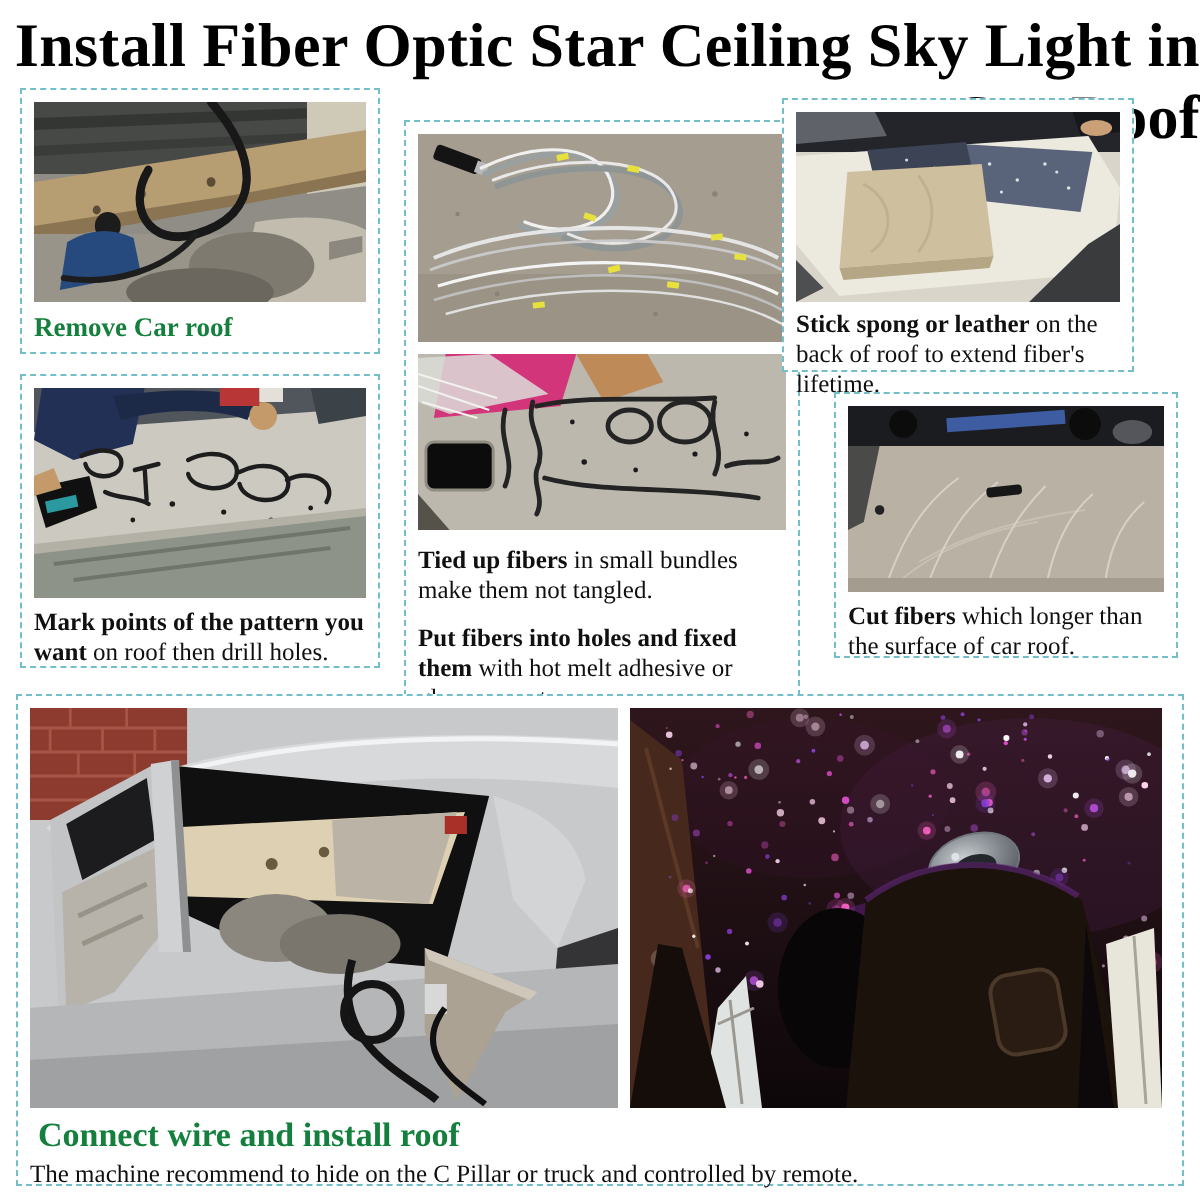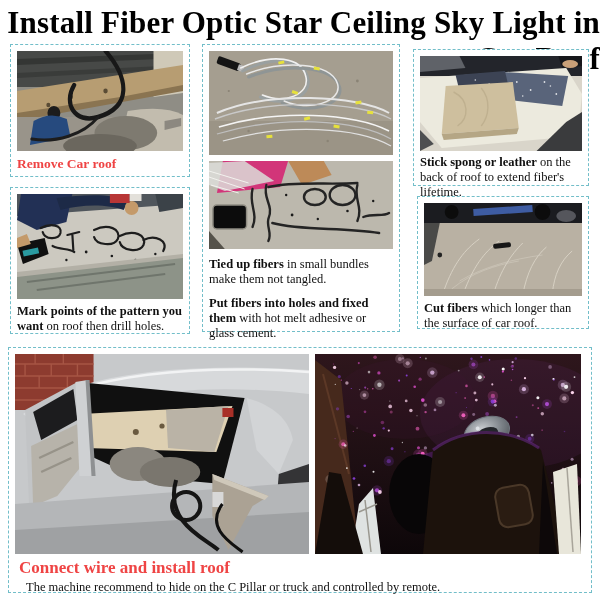--- a/index.html
+++ b/index.html
@@ -11,21 +11,21 @@
     margin:0; padding-top:5px; text-align:right;
     font-size:31px; font-weight:bold; color:#000000; letter-spacing:0.2px;
   }
   .panel {
     position:absolute; box-sizing:border-box; background:#ffffff;
     border:1px dashed #72bec9; padding:6px;
   }
   .photo { display:block; width:100%; }
   .cap { margin:0; font-size:12.5px; line-height:1.2; color:#101010; }
   .cap b { font-weight:bold; }
-  .cap-head { font-size:13.5px; font-weight:normal; margin:0; color:#ef4444; }
+  .cap-head { font-size:13.5px; font-weight:normal; margin:0; color:#15803d; }
   .mt4 { margin-top:4px; } .mt5 { margin-top:5px; } .mt6 { margin-top:6px; }
   .mt8 { margin-top:8px; } .mt9 { margin-top:9px; }
   .photo-row { display:flex; gap:6px; }
 </style>
 </head>
 <body>
 
 <div class="page">
 
   <h1 class="title">Install Fiber Optic Star Ceiling Sky Light in Car Roof</h1>
@@ -50,21 +50,21 @@
       <circle cx="40" cy="62" r="7" fill="#1c1c1c"></circle>
       <path d="M18,70 q18,-10 36,-2 l4,18 -44,8 Z" fill="#264a7e"></path>
       <path d="M96,0 C122,28 124,56 88,66 C62,73 50,52 62,34" stroke="#181818" stroke-width="4.5" fill="none" stroke-linecap="round"></path>
       <path d="M88,66 C72,84 42,92 16,88" stroke="#1d1d1d" stroke-width="3" fill="none" stroke-linecap="round"></path>
     </svg>
     <p class="cap-head mt5">
       <b>Remove Car roof</b>
     </p>
   </section>
 
-  <section class="panel" style="left:202px; top:44px; width:198px; height:288px;">
+  <section class="panel" style="left:202px; top:60px; width:198px; height:288px;">
     <svg class="photo" style="height:104px;" viewBox="0 0 186 104" preserveAspectRatio="none">
       <rect width="186" height="104" fill="#a59e90"></rect>
       <rect x="0" y="70" width="186" height="34" fill="#9b9486"></rect>
       <circle cx="40" cy="80" r="1.2" fill="#8a8375"></circle>
         <circle cx="150" cy="30" r="1.4" fill="#8a8375"></circle>
       <circle cx="120" cy="90" r="1.2" fill="#8a8375"></circle>
         <circle cx="20" cy="40" r="1.1" fill="#8a8375"></circle>
       <g transform="rotate(20 18 12)">
           <rect x="8" y="8" width="24" height="8" rx="2" fill="#141414"></rect>
           <rect x="30" y="9" width="6" height="6" fill="#b9b9b9"></rect>
@@ -112,21 +112,21 @@
         <circle cx="166" cy="40" r="1.2"></circle>
           <circle cx="78" cy="34" r="1.2"></circle>
       </g>
       <rect x="4" y="44" width="34" height="24" rx="4" fill="#0c0c0c" stroke="#8f8c82" stroke-width="1.5"></rect>
       <path d="M0,70 l16,18 h-16 Z" fill="#55524a"></path>
     </svg>
     <p class="cap mt8"><b>Tied up fibers</b><span> in small bundles make them not tangled.</span></p>
     <p class="cap mt9"><b>Put fibers into holes and fixed them</b><span> with hot melt adhesive or glass cement.</span></p>
   </section>
 
-  <section class="panel" style="left:413px; top:49px; width:176px; height:137px;">
+  <section class="panel" style="left:391px; top:49px; width:176px; height:137px;">
     <svg class="photo" style="height:95px;" viewBox="0 0 164 95" preserveAspectRatio="none">
       <rect width="164" height="95" fill="#d9d5ca"></rect>
       <rect width="164" height="20" fill="#23252b"></rect>
       <path d="M0,0 h40 l6,12 -46,4 Z" fill="#5f6268"></path>
       <path d="M140,0 h24 v10 l-20,2 Z" fill="#16171b"></path>
       <ellipse cx="152" cy="8" rx="8" ry="4" fill="#c9a078"></ellipse>
       <path d="M0,22 L148,12 L164,38 L160,80 L22,92 L0,66 Z" fill="#eceade"></path>
       <path d="M84,16 L150,20 L144,50 L90,44 Z" fill="#59647a"></path>
       <path d="M36,19 L86,15 L90,32 L40,35 Z" fill="#3c4354"></path>
       <g fill="#ffffff" opacity="0.8">
@@ -475,16 +475,16 @@
         <ellipse cx="104" cy="140" rx="30" ry="40" fill="#080607"></ellipse>
         <path d="M118,96 C150,70 196,72 226,96 L252,200 L108,200 Z" fill="#1c120c"></path>
         <rect x="182" y="132" width="34" height="40" rx="9" transform="rotate(-10 199 152)" fill="#2a1c12" stroke="#4a3828" stroke-width="2"></rect>
         <path d="M118,96 C150,72 194,74 224,94" stroke="#6a2a8a" stroke-width="3" fill="none" opacity="0.55"></path>
         <path d="M238,118 L262,110 L266,200 L244,200 Z" fill="#e8e6da"></path>
         <path d="M252,114 L258,198" stroke="#a8a49a" stroke-width="1.5" fill="none"></path>
         <path d="M228,108 L242,200 L224,200 Z" fill="#0d0809"></path>
       </svg>
     </div>
     <p class="cap-head mt4" style="padding-left:4px; font-size:17px;"><b>Connect wire and install roof</b></p>
-    <p class="cap" style="margin-top:2px;margin-left:11px;">The machine recommend to hide on the C Pillar or truck and controlled by remote.</p>
+    <p class="cap" style="margin-top:2px;">The machine recommend to hide on the C Pillar or truck and controlled by remote.</p>
   </section>
 
 </div>
 
 </body></html>

